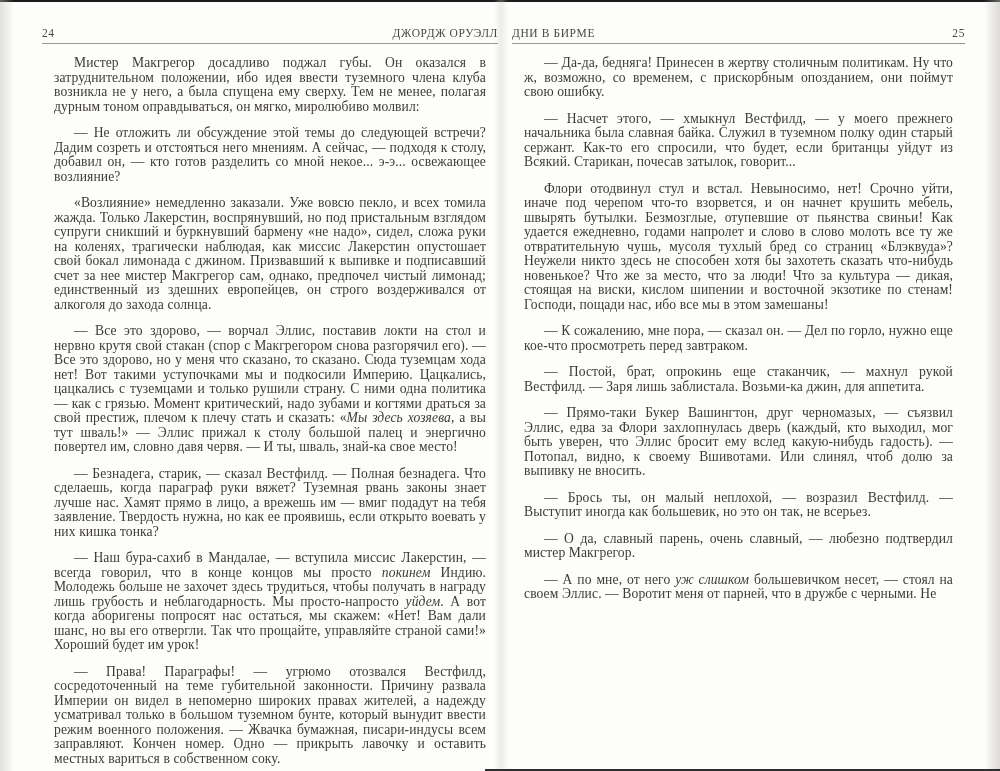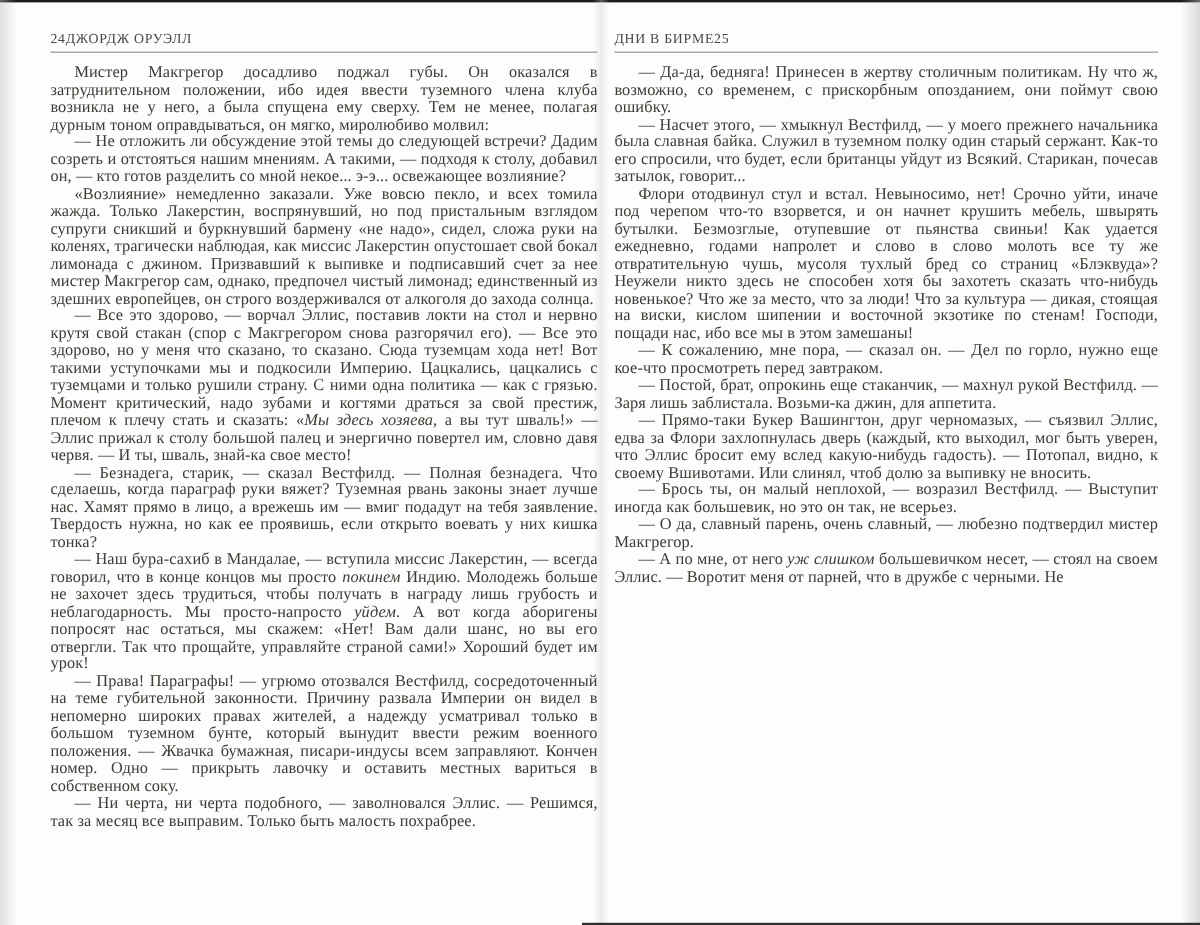--- a/index.html
+++ b/index.html
@@ -40,38 +40,39 @@
   .page {
     position: absolute;
     top: 27px;
     color: #3e3a37;
   }
   .page-left  { left: 42px;  width: 456px; }
   .page-right { left: 512px; width: 453px; }
 
   .page-header {
     display: flex;
+    justify-content: space-between;
     align-items: baseline;
     font-size: 11.5px;
     letter-spacing: 0.6px;
     color: #4a4644;
     border-bottom: 1px solid #9a9692;
     padding-bottom: 4px;
     margin-bottom: 9px;
   }
   .page-number { font-size: 11.5px; }
 
   .page-text {
     font-size: 13.6px;
     line-height: 14.5px;
     text-align: justify;
     letter-spacing: 0.1px;
   }
   .page-text p {
-    margin: 0;
+    margin: 12px;
     text-indent: 20px;
   }
   .page-text p.no-indent { text-indent: 0; }
   .page-text em { }
 </style>
 </head>
 <body>
 
 <div class="canvas">
   <div class="edge-top"></div>
@@ -80,21 +81,21 @@
   <div class="gutter-shade"></div>
   <div class="edge-bottom-right"></div>
 
   <div class="page page-left">
     <div class="page-header">
       <span class="page-number">24</span>
       <span class="running-title">ДЖОРДЖ ОРУЭЛЛ</span>
     </div>
     <div class="page-text">
         <p><span>Мистер Макгрегор досадливо поджал губы. Он оказался в затруднительном положении, ибо идея ввести туземного члена клуба возникла не у него, а была спущена ему сверху. Тем не менее, полагая дурным тоном оправдываться, он мягко, миролюбиво молвил:</span></p>
-        <p><span>— Не отложить ли обсуждение этой темы до следующей встречи? Дадим созреть и отстояться нашим мнениям. А такими, — подходя к столу, добавил он, — кто готов разделить со мной некое... э-э... освежающее возлияние?</span></p>
+        <p><span>— Не отложить ли обсуждение этой темы до следующей встречи? Дадим созреть и отстояться него мнениям. А сейчас, — подходя к столу, добавил он, — кто готов разделить со мной некое... э-э... освежающее возлияние?</span></p>
         <p><span>«Возлияние» немедленно заказали. Уже вовсю пекло, и всех томила жажда. Только Лакерстин, воспрянувший, но под пристальным взглядом супруги сникший и буркнувший бармену «не надо», сидел, сложа руки на коленях, трагически наблюдая, как миссис Лакерстин опустошает свой бокал лимонада с джином. Призвавший к выпивке и подписавший счет за нее мистер Макгрегор сам, однако, предпочел чистый лимонад; единственный из здешних европейцев, он строго воздерживался от алкоголя до захода солнца.</span></p>
         <p><span>— Все это здорово, — ворчал Эллис, поставив локти на стол и нервно крутя свой стакан (спор с Макгрегором снова разгорячил его). — Все это здорово, но у меня что сказано, то сказано. Сюда туземцам хода нет! Вот такими уступочками мы и подкосили Империю. Цацкались, цацкались с туземцами и только рушили страну. С ними одна политика — как с грязью. Момент критический, надо зубами и когтями драться за свой престиж, плечом к плечу стать и сказать: «</span><em>Мы здесь хозяева</em><span>, а вы тут шваль!» — Эллис прижал к столу большой палец и энергично повертел им, словно давя червя. — И ты, шваль, знай-ка свое место!</span></p>
         <p><span>— Безнадега, старик, — сказал Вестфилд. — Полная безнадега. Что сделаешь, когда параграф руки вяжет? Туземная рвань законы знает лучше нас. Хамят прямо в лицо, а врежешь им — вмиг подадут на тебя заявление. Твердость нужна, но как ее проявишь, если открыто воевать у них кишка тонка?</span></p>
         <p><span>— Наш бура-сахиб в Мандалае, — вступила миссис Лакерстин, — всегда говорил, что в конце концов мы просто </span><em>покинем</em><span> Индию. Молодежь больше не захочет здесь трудиться, чтобы получать в награду лишь грубость и неблагодарность. Мы просто-напросто </span><em>уйдем</em><span>. А вот когда аборигены попросят нас остаться, мы скажем: «Нет! Вам дали шанс, но вы его отвергли. Так что прощайте, управляйте страной сами!» Хороший будет им урок!</span></p>
         <p><span>— Права! Параграфы! — угрюмо отозвался Вестфилд, сосредоточенный на теме губительной законности. Причину развала Империи он видел в непомерно широких правах жителей, а надежду усматривал только в большом туземном бунте, который вынудит ввести режим военного положения. — Жвачка бумажная, писари-индусы всем заправляют. Кончен номер. Одно — прикрыть лавочку и оставить местных вариться в собственном соку.</span></p>
         <p><span>— Ни черта, ни черта подобного, — заволновался Эллис. — Решимся, так за месяц все выправим. Только быть малость похрабрее.</span></p>
       </div>
   </div>
 
   <div class="page page-right">

